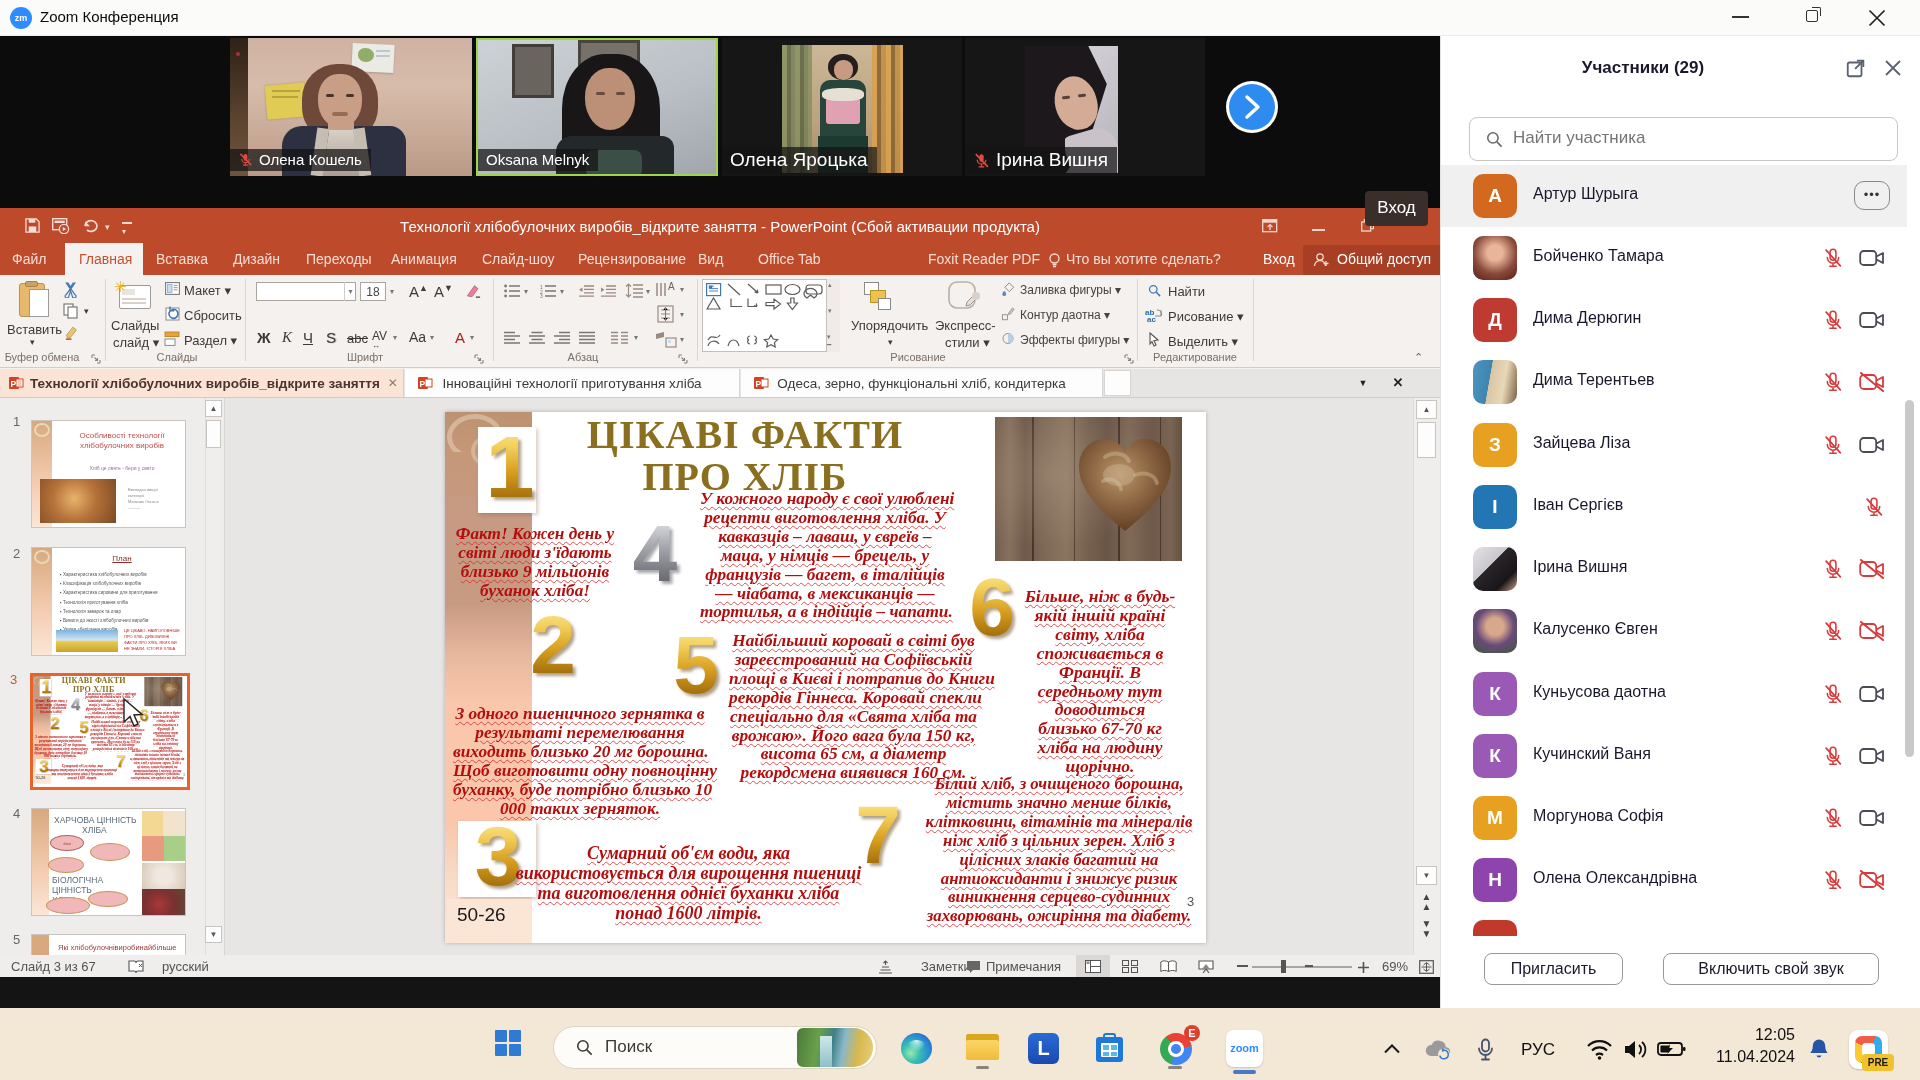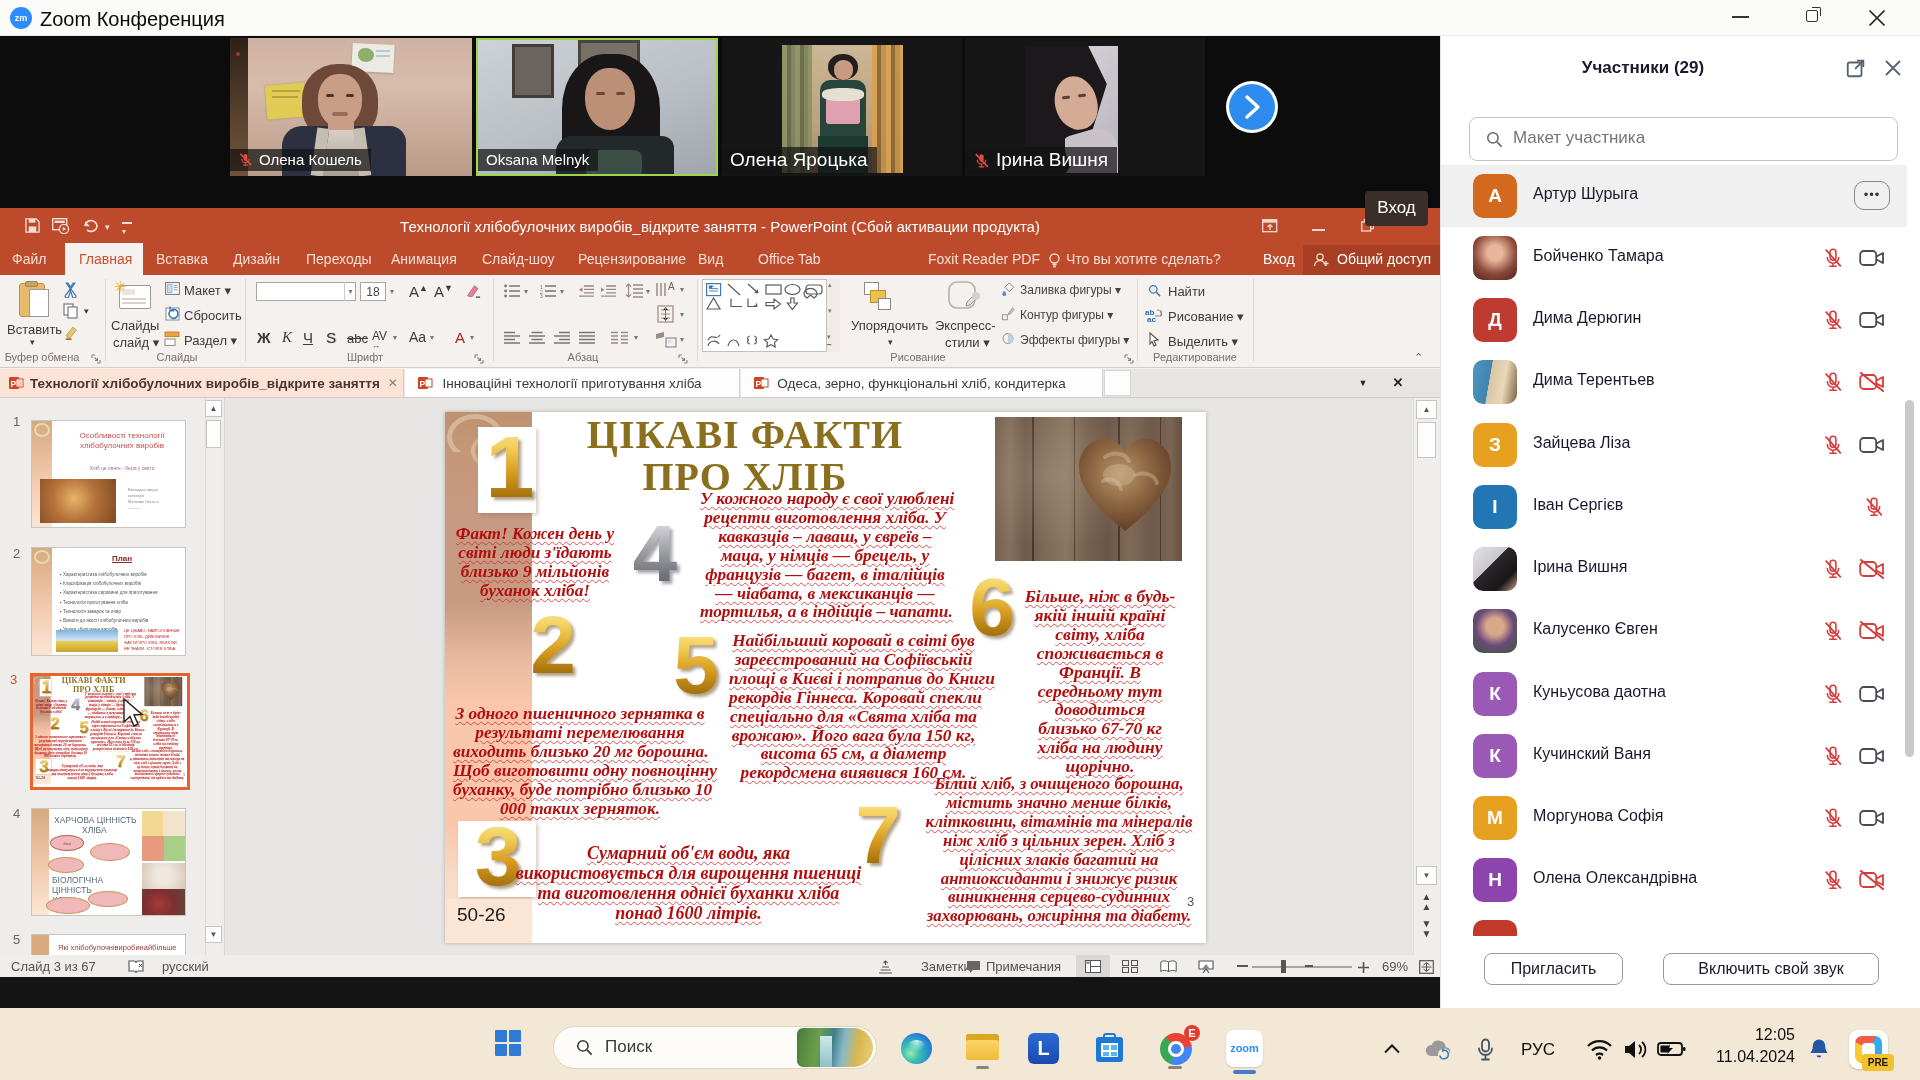--- a/index.html
+++ b/index.html
@@ -2,21 +2,21 @@
 <html><head>
 <meta charset="utf-8">
 <style>
 * { margin:0; padding:0; box-sizing:border-box; }
 html,body { width:1920px; height:1080px; overflow:hidden; background:#000; font-family:"Liberation Sans", sans-serif; }
 #root { position:absolute; left:0; top:0; width:1920px; height:1080px; }
 .abs { position:absolute; }
 
 #topbar { left:0; top:0; width:1920px; height:36px; background:#fbfbf9; border-bottom:1px solid #ececea; }
 #zmlogo { left:10px; top:7px; width:22px; height:22px; border-radius:50%; background:#2D8CFF; color:#fff; font-size:9px; font-weight:bold; text-align:center; line-height:22px; }
-#zmtitle { left:40px; top:8px; font-size:20px; color:#0a0a0a; }
+#zmtitle { left:40px; top:8px; font-size:15px; color:#0a0a0a; }
 
 #vstrip { left:0; top:36px; width:1440px; height:172px; background:#0c0c0c; }
 .vtile { position:absolute; top:2px; height:138px; overflow:hidden; }
 .ntag { position:absolute; left:0px; bottom:5px; background:rgba(20,20,20,0.72); color:#fff; padding:2px 9px 3px 8px; font-size:15px; white-space:nowrap; display:flex; align-items:center; gap:6px; }
 
 #ppt { left:0; top:208px; width:1440px; height:770px; background:#f5f1ee; }
 #ptitle { left:0; top:0; width:1440px; height:37px; background:#be4a2c; }
 #ptabs { left:0; top:37px; width:1440px; height:30px; background:#be4a2c; }
 .ptab { position:absolute; top:0; height:30px; color:#f6ded4; font-size:14px; line-height:29px; white-space:nowrap; }
 #ribbon { left:0; top:67px; width:1440px; height:93px; background:#f5f1ee; border-bottom:1px solid #d3cdc9; }
@@ -396,21 +396,21 @@
 
     <svg class="abs" style="left:1000px;top:6px;" width="16" height="15" viewBox="0 0 24 24">
           <path d="M7 10 L14 3 l7 7 -7 7 z" fill="none" stroke="#8a8a8a" stroke-width="1.6"></path>
           <path d="M3 21 c0-2 1.5-4 3-5 c1.5 1 3 3 3 5 a3 3 0 0 1-6 0" fill="#5a8ac0"></path>
         </svg>
     <div class="rtxt" style="left:1020px;top:8px;">Заливка фигуры ▾</div>
     <svg class="abs" style="left:1000px;top:31px;" width="16" height="15" viewBox="0 0 24 24">
           <rect x="3" y="14" width="8" height="8" fill="none" stroke="#8a8a8a" stroke-width="1.4"></rect>
           <path d="M13 11 L19 3 l3 2 -6 8 -3.5 1z" fill="#c8c0ba" stroke="#8a8a8a" stroke-width="1"></path>
         </svg>
-    <div class="rtxt" style="left:1020px;top:33px;">Контур фигуры ▾</div>
+    <div class="rtxt" style="left:1020px;top:33px;">Контур даотна ▾</div>
     <svg class="abs" style="left:1000px;top:56px;" width="16" height="15" viewBox="0 0 24 24">
           <circle cx="12" cy="12" r="8" fill="none" stroke="#8a8a8a" stroke-width="1.5"></circle>
           <path d="M12 4 a8 8 0 0 1 0 16 z" fill="#b8d0e8"></path>
         </svg>
     <div class="rtxt" style="left:1020px;top:58px;">Эффекты фигуры ▾</div>
     <div class="glabel" style="left:858px;">Рисование</div>
     <svg class="abs" style="left:1124px;top:79px;" width="10" height="10" viewBox="0 0 10 10">
           <path d="M1 1 h3 M1 1 v3 M9 9 h-3 M9 9 v-3 M3.5 3.5 l3 3 M6.5 4 v2.5 h-2.5" stroke="#8a8078" stroke-width="1.1" fill="none"></path>
         </svg>
     <div class="gsep" style="left:1137px;"></div>
@@ -473,21 +473,21 @@
         <div class="abs" style="left:2px;top:2px;width:16px;height:14px;border:2px solid #e8d8b8;border-radius:50%;"></div>
         <div class="abs" style="left:30px;top:10px;width:120px;text-align:center;font-size:8px;color:#c0504d;line-height:1.3;">Особливості технології<br>хлібобулочних виробів</div>
         <div class="abs" style="left:50px;top:44px;width:80px;text-align:center;font-size:5px;color:#9a6a9a;">Хліб це святе - бери у свято</div>
         <div class="abs" style="left:8px;top:58px;width:76px;height:44px;background:radial-gradient(circle at 45% 45%,#e8b46a 0%,#b5713a 45%,#7c4a22 100%);"></div>
         <div class="abs" style="left:96px;top:66px;width:44px;height:22px;font-size:4px;color:#888;line-height:1.5;">Викладач вищої категорії<br>Мельник Оксана<br>———</div>
       </div>
       <div class="abs" style="left:13px;top:148px;font-size:13px;color:#6a6562;">2</div>
       <div class="abs" style="left:31px;top:149px;width:155px;height:109px;background:#fff;border:1px solid #c8c4c0;">
         <div class="abs" style="left:0;top:0;width:20px;height:107px;background:linear-gradient(180deg,#d8a97e,#f4cdb2 60%,#fbe6d6);"></div>
         <div class="abs" style="left:2px;top:2px;width:16px;height:14px;border:2px solid #e8d8b8;border-radius:50%;"></div>
-        <div class="abs" style="left:60px;top:6px;width:60px;text-align:center;font-size:8px;font-weight:bold;color:#8b2a2a;text-decoration:underline;">План</div>
+        <div class="abs" style="left:60px;top:6px;width:60px;text-align:center;font-size:8px;font-weight:normal;color:#8b2a2a;text-decoration:underline;">План</div>
         <div class="abs" style="left:28px;top:22px;width:120px;font-size:4.6px;color:#555;line-height:2;">▪ Характеристика хлібобулочних виробів<br>▪ Класифікація хлібобулочних виробів<br>▪ Характеристика сировини для приготування<br>▪ Технологія приготування хліба<br>▪ Технологія заварок та опар<br>▪ Вимоги до якості хлібобулочних виробів<br>▪ Умови зберігання виробів</div>
         <div class="abs" style="left:24px;top:82px;width:62px;height:22px;background:linear-gradient(180deg,#7eb3e0 0%,#cfe3f2 45%,#e8c84e 55%,#c8a52e 100%);"></div>
         <div class="abs" style="left:92px;top:80px;width:58px;height:24px;font-size:4px;color:#c02020;line-height:1.5;">ЦЕ ЦІКАВО. НАЙГОЛОВНІШЕ ПРО ХЛІБ. ДИВОВИЖНІ ФАКТИ ПРО ХЛІБ, ЯКИХ ВИ НЕ ЗНАЛИ. ІСТОРІЯ ХЛІБА</div>
       </div>
       <div class="abs" style="left:10px;top:274px;font-size:13px;color:#c05a2a;">3</div>
       <div class="abs" style="left:30px;top:275px;width:160px;height:117px;background:#fff;border:3px solid #e8622c;overflow:hidden;">
             <div style="position:absolute;left:0;top:0;width:761px;height:531px;transform:scale(0.2025);transform-origin:0 0;">
       <div class="abs" style="left:0;top:0;width:87px;height:531px;background:linear-gradient(180deg,#bd9271 0%,#c59878 8%,#c79a84 20%,#c79a82 36%,#e8b89e 46%,#fac7ac 55%,#fac7ac 78%,#f8dcc8 88%,#fbe5d5 100%);"></div>
       <div class="abs" style="left:2px;top:2px;width:56px;height:46px;border:5px solid rgba(244,232,212,0.4);border-radius:50%;clip-path:inset(0 0 8px 0);"></div>
       <div class="abs" style="left:26px;top:22px;width:40px;height:34px;border:4px solid rgba(248,238,220,0.32);border-radius:50%;"></div>
@@ -685,21 +685,21 @@
         <path d="M13 4 h7 v7 M20 4 L11 13" stroke="#5a6270" stroke-width="2" fill="none"></path>
       </svg>
   <svg class="abs" style="left:443px;top:23px;" width="18" height="18" viewBox="0 0 18 18">
         <path d="M2 2 L16 16 M16 2 L2 16" stroke="#5a6270" stroke-width="1.8"></path>
       </svg>
   <div class="abs" style="left:28px;top:81px;width:429px;height:44px;border:1px solid #c6c6c6;border-radius:8px;background:#fff;"></div>
   <svg class="abs" style="left:44px;top:94px;" width="19" height="19" viewBox="0 0 24 24">
         <circle cx="10" cy="10" r="6.5" fill="none" stroke="#6a6a6a" stroke-width="2"></circle>
         <path d="M15 15 L21 21" stroke="#6a6a6a" stroke-width="2"></path>
       </svg>
-  <div class="abs" style="left:72px;top:92px;font-size:17px;color:#757575;">Макет участника</div>
+  <div class="abs" style="left:72px;top:92px;font-size:17px;color:#757575;">Найти участника</div>
 
   <div class="prow" style="top:129px;background:#f0f0f0;">
     <div class="pav" style="background:#d2691e;">А</div>
     <div class="pname">Артур Шурыга</div>
     <div class="abs" style="right:17px;top:16px;width:36px;height:29px;border:1.5px solid #888;border-radius:10px;text-align:center;color:#333;font-size:13px;line-height:25px;letter-spacing:1px;">•••</div>
   </div>
   <div class="prow" style="top:191px;">
     <div class="pav" style="background:radial-gradient(circle at 50% 38%,#e8b49a 22%,#8a4a3a 60%,#55201a 100%);"></div>
     <div class="pname">Бойченко Тамара</div>
     <div class="picons">

